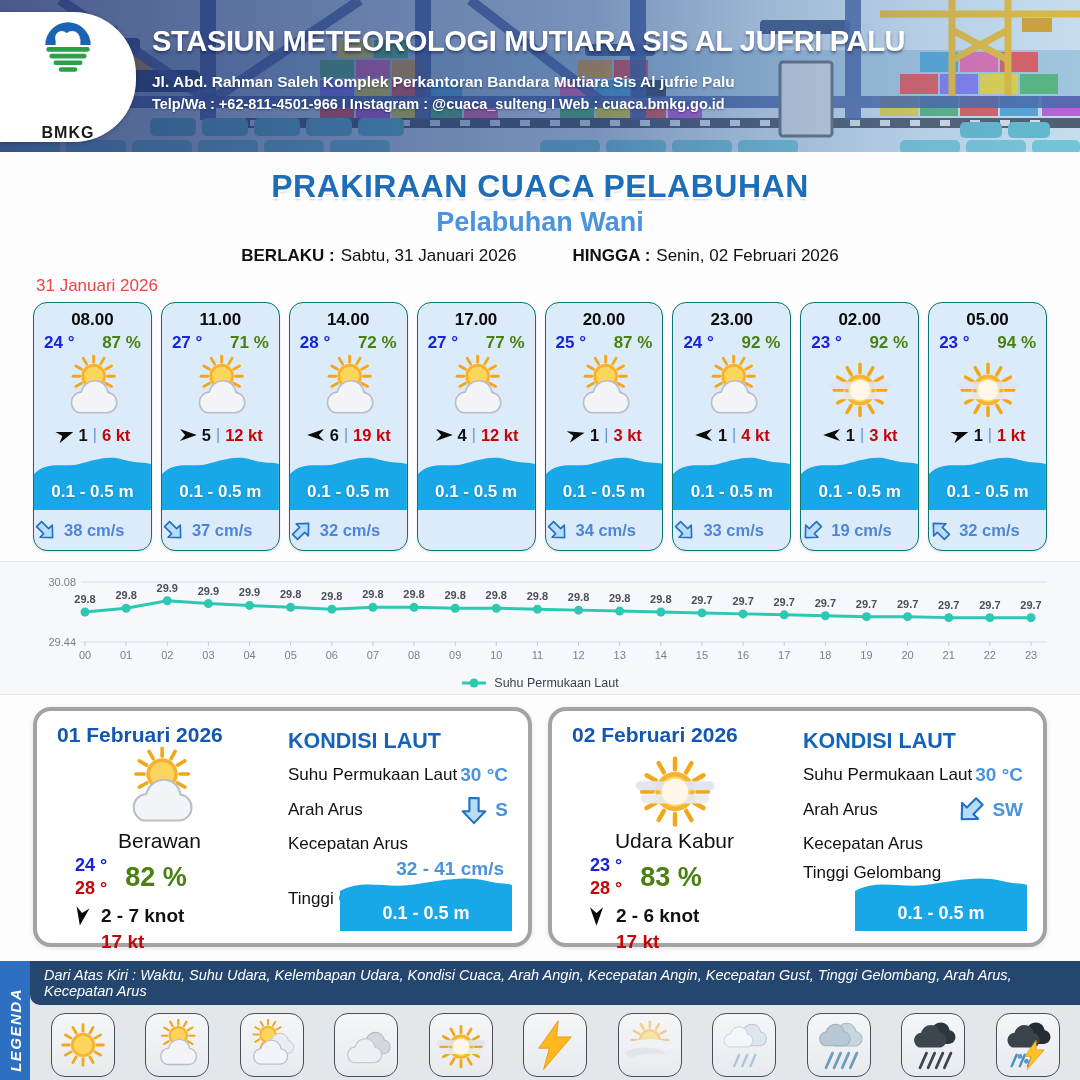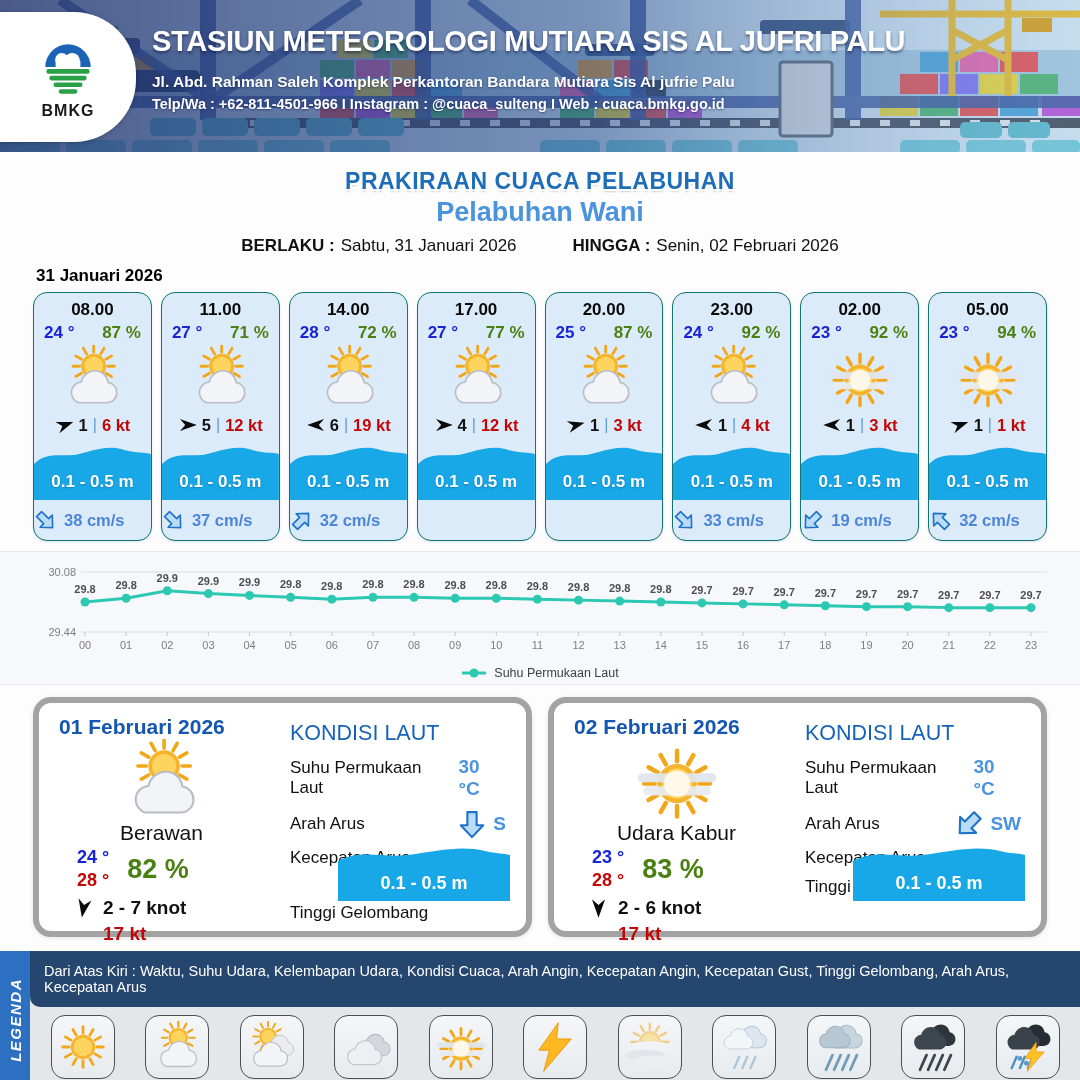--- a/index.html
+++ b/index.html
@@ -5,39 +5,39 @@
   * { margin:0; padding:0; box-sizing:border-box; }
   html,body { width:1080px; }
   body { font-family:"Liberation Sans",sans-serif; background:#ffffff; }
   .page { width:1080px; height:1080px; position:relative; background:#fdfdfe; overflow:hidden; }
 
   
   .hero { position:relative; height:152px; overflow:hidden; }
   .hero-svg { position:absolute; inset:0; }
   .logo-pill { position:absolute; left:0; top:12px; width:136px; height:130px; background:#fff;
                border-radius:0 62px 62px 0; display:flex; flex-direction:column; align-items:center;
-               justify-content:center; box-shadow:0 1px 4px rgba(0,0,0,.25); z-index:3; }
+               justify-content:space-between; box-shadow:0 1px 4px rgba(0,0,0,.25); z-index:3; }
   .logo-pill .bmkg-txt { font-weight:bold; font-size:16px; color:#1a1a1a; letter-spacing:1px; margin-top:2px; }
   .hero-text { position:absolute; left:152px; top:22px; z-index:3; color:#fff; }
   .ht1 { font-size:17px; font-weight:bold; letter-spacing:.3px; text-shadow:0 1px 2px rgba(10,20,60,.5); }
   .ht2 { font-size:30px; font-weight:bold; letter-spacing:-.4px; transform:scaleX(.97); transform-origin:left;
          margin-top:2px; text-shadow:0 2px 3px rgba(10,20,60,.55); white-space:nowrap; }
   .ht3 { font-size:15.5px; font-weight:bold; margin-top:15px; text-shadow:0 1px 2px rgba(10,20,60,.5); }
   .ht4 { font-size:14.5px; font-weight:bold; margin-top:5px; text-shadow:0 1px 2px rgba(10,20,60,.5); }
 
   
-  .title-main { text-align:center; margin-top:16px; font-size:23px; font-weight:bold; color:#1d6db8; letter-spacing:.5px;
+  .title-main { text-align:center; margin-top:16px; font-size:32px; font-weight:bold; color:#1d6db8; letter-spacing:.5px;
                 text-shadow:-2px -2px 0 #fff,2px -2px 0 #fff,-2px 2px 0 #fff,2px 2px 0 #fff,0 3px 2px rgba(0,0,0,.18); }
   .title-sub { text-align:center; font-size:27px; font-weight:bold; color:#4b94dd; margin-top:2px; }
   .valid-row { display:flex; justify-content:center; gap:56px; margin-top:8px; font-size:17px; color:#111; }
   .valid-row b { font-weight:bold; }
   .valid-row span.v { font-weight:normal; margin-left:6px; }
 
   
-  .hdate { margin:10px 0 6px 36px; color:#000000; font-weight:bold; font-size:17px; }
+  .hdate { margin:10px 0 6px 36px; color:#ef4444; font-weight:normal; font-size:17px; }
   .cards { display:flex; gap:9px; padding:0 33px; }
   .hcard { flex:1; background:#dcebf9; border:1px solid #0f766e; border-radius:14px; overflow:hidden;
            box-shadow:0 1px 2px rgba(40,70,110,.15); display:flex; flex-direction:column; }
   .hc-time { text-align:center; font-weight:bold; font-size:17px; color:#0a0a0a; margin-top:7px; }
   .hc-row { display:flex; justify-content:space-between; padding:0 10px; margin-top:3px; }
   .hc-temp { color:#1724d8; font-weight:bold; font-size:17px; }
   .hc-hum  { color:#4a8012; font-weight:bold; font-size:17px; }
   .hc-icon { height:64px; display:flex; justify-content:center; margin-top:2px; }
   .hc-icon svg { width:66px; height:66px; }
   .hc-wind { display:flex; align-items:center; justify-content:center; gap:4px; margin-top:4px; height:24px; }
@@ -54,53 +54,53 @@
   .hc-cur-txt { font-weight:bold; font-size:16.5px; color:#4c86d8; }
 
   
   .chart-sec { margin-top:10px; background:#f7f8fb; border-top:1px solid #e8eaf0; border-bottom:1px solid #e8eaf0;
                padding:4px 33px 4px; }
   .chart-legend { display:flex; align-items:center; justify-content:center; gap:7px; margin-top:2px; }
   .chart-legend .txt { font-size:12.5px; color:#3c4147; }
 
   
   .daily { display:flex; gap:16px; padding:0 33px; margin-top:12px; }
-  .dcard { flex:1; background:#fff; border:6px solid #a3a3a3; border-radius:18px; box-shadow:0 1px 5px rgba(0,0,0,.10);
-           padding:12px 16px 30px 20px; height:240px; position:relative; display:flex; }
+  .dcard { flex:1; background:#fff; border:4px solid #a3a3a3; border-radius:18px; box-shadow:0 1px 5px rgba(0,0,0,.10);
+           padding:12px 16px 12px 20px; height:240px; position:relative; display:flex; }
   .dleft { width:205px; display:flex; flex-direction:column; }
   .d-date { color:#1456b0; font-weight:bold; font-size:21px; }
   .d-icon { height:84px; display:flex; justify-content:center; }
   .d-icon svg { width:84px; height:84px; }
   .d-cond { text-align:center; font-size:21px; color:#111; margin-top:-2px; }
   .d-temps { display:flex; align-items:center; gap:18px; margin-top:2px; padding-left:18px; }
   .d-tmin { color:#1724d8; font-weight:bold; font-size:18px; display:block; }
   .d-tmax { color:#c40606; font-weight:bold; font-size:18px; display:block; margin-top:2px; }
   .d-hum { color:#4a8012; font-weight:bold; font-size:27px; }
   .d-wind { display:flex; align-items:center; gap:9px; margin-top:6px; padding-left:14px; }
   .d-wind .dart { width:21px; height:18px; }
   .d-wind-txt { font-weight:bold; font-size:19px; color:#111; }
   .d-gust { color:#c40606; font-weight:bold; font-size:19px; margin:4px 0 0 44px; }
   .dsea { flex:1; padding:6px 4px 0 26px; position:relative; }
-  .sea-h { color:#1563b8; font-weight:normal; font-size:21.5px; margin-bottom:10px; }
+  .sea-h { color:#1563b8; font-weight:bold; font-size:21.5px; margin-bottom:10px; }
   .sea-row { display:flex; justify-content:space-between; align-items:center; font-size:17px; color:#111; margin-top:9px; }
   .sea-val { color:#4b94dd; font-weight:bold; font-size:19px; }
   .sea-dir { display:flex; align-items:center; gap:6px; }
   .sea-dir .cur { width:30px; height:30px; }
   .sea-speed { text-align:right; color:#4b94dd; font-weight:bold; font-size:19px; margin-top:4px; padding-right:4px; }
   .wave-badge { position:absolute; right:0; bottom:0; width:172px; height:56px; }
   .wave-badge svg { position:absolute; inset:0; width:100%; height:100%; }
   .wave-badge .wb-txt { position:absolute; bottom:7px; width:100%; text-align:center; color:#fff; font-weight:bold; font-size:18px; }
 
   
   .legend { display:flex; margin-top:14px; height:138px; }
   .legend-strip { width:30px; background:#2d6fc0; display:flex; align-items:center; justify-content:center; }
   .legend-strip span { writing-mode:vertical-rl; transform:rotate(180deg); color:#fff; font-weight:bold;
                        font-style:italic; font-size:15px; letter-spacing:1.5px; }
   .legend-main { flex:1; background:#e4e7ea; display:flex; flex-direction:column; }
-  .legend-caption { background:#24466f; color:#fff; font-size:14.5px; padding:12px 14px;
+  .legend-caption { background:#24466f; color:#fff; font-style:italic; font-size:14.5px; padding:6px 14px;
                     border-bottom-left-radius:10px; }
   .legend-items { flex:1; display:flex; justify-content:space-evenly; align-items:flex-start; padding:8px 4px 0; }
   .litem { text-align:center; width:92px; }
   .ltile { width:64px; height:64px; margin:0 auto; border:1.5px solid #4a4f55; border-radius:14px;
            background:linear-gradient(#f4f6f8,#e8ebee); display:flex; align-items:center; justify-content:center; }
   .ltile svg { width:52px; height:52px; }
 </style>
 </head>
 <body>
 
@@ -527,20 +527,26 @@
           </svg>
         <span class="hc-ws">1</span>
         <span class="hc-div">|</span>
         <span class="hc-gust">3 kt</span>
       </div>
       <div class="hc-wave">
         <svg viewBox="0 0 119 58" preserveAspectRatio="none">
           <path d="M0,22 C14,8 30,16 46,12 C64,7.5 76,3 92,8 C104,11.5 113,10 119,12 L119,58 L0,58 Z" fill="#18a7e7"></path>
         </svg>
         <div class="hc-wave-text">0.1 - 0.5 m</div>
+      </div>
+      <div class="hc-current">
+        <svg class="cur" viewBox="0 0 24 24" style="transform: rotate(-45deg);">
+            <use href="#i-current"></use>
+          </svg>
+        <span class="hc-cur-txt">34 cm/s</span>
       </div>
     </div>
 
     <div class="hcard">
       <div class="hc-time">23.00</div>
       <div class="hc-row">
         <span class="hc-temp">24 °</span>
         <span class="hc-hum">92 %</span>
       </div>
       <div class="hc-icon">

